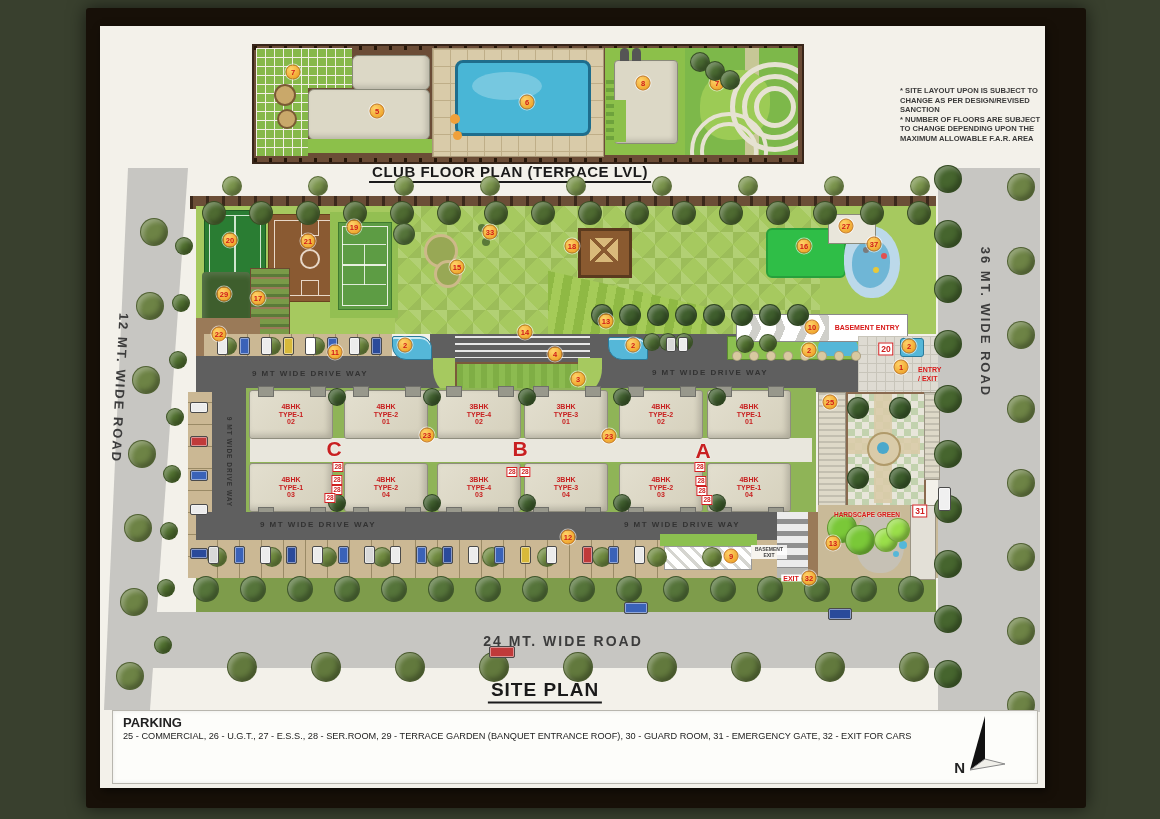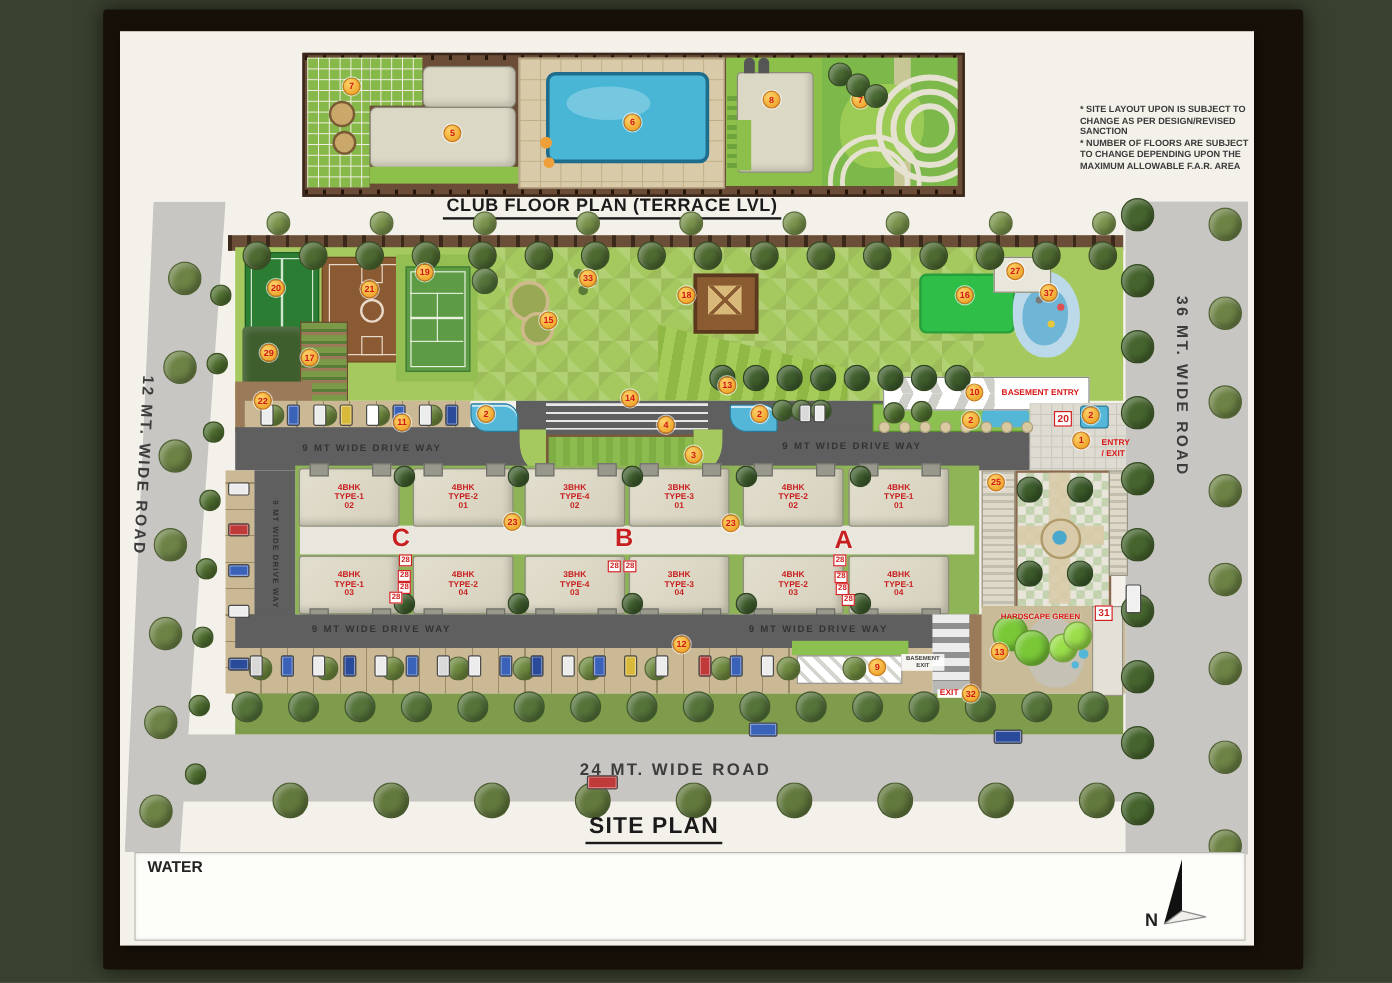--- a/index.html
+++ b/index.html
@@ -538,22 +538,23 @@
     </div>
   <div class="a gen" style="left:0;top:0">
       <div class="tletter" style="position: absolute; left: 334px; top: 449px;">C</div>
       <div class="tletter" style="position: absolute; left: 520px; top: 449px;">B</div>
       <div class="tletter" style="position: absolute; left: 703px; top: 451px;">A</div>
     </div>
 
   <div class="a title" style="left:545px;top:691px;font-size:19px;letter-spacing:1px">SITE PLAN</div>
 
   <div class="a legend-box">
-    <div class="legend-heading">WATER</div>
+    <div class="legend-heading">PARKING</div>
     <div class="legend-lines">
+        <div class="legend-line">25 - COMMERCIAL, 26 - U.G.T., 27 - E.S.S., 28 - SER.ROOM, 29 - TERRACE GARDEN (BANQUET ENTRANCE ROOF), 30 - GUARD ROOM, 31 - EMERGENCY GATE, 32 - EXIT FOR CARS</div>
       </div>
     <svg style="position:absolute;right:28px;top:2px" width="64" height="68" viewBox="0 0 64 68">
       <polygon points="40,3 25,57 40,46" fill="#111"></polygon>
       <polygon points="40,46 25,57 60,51" fill="#f0efe9" stroke="#888" stroke-width="1"></polygon>
     </svg>
     <div style="position:absolute;right:72px;top:48px;font-size:15px;font-weight:bold;color:#222">N</div>
   </div>
 </div>
 
 </body></html>

